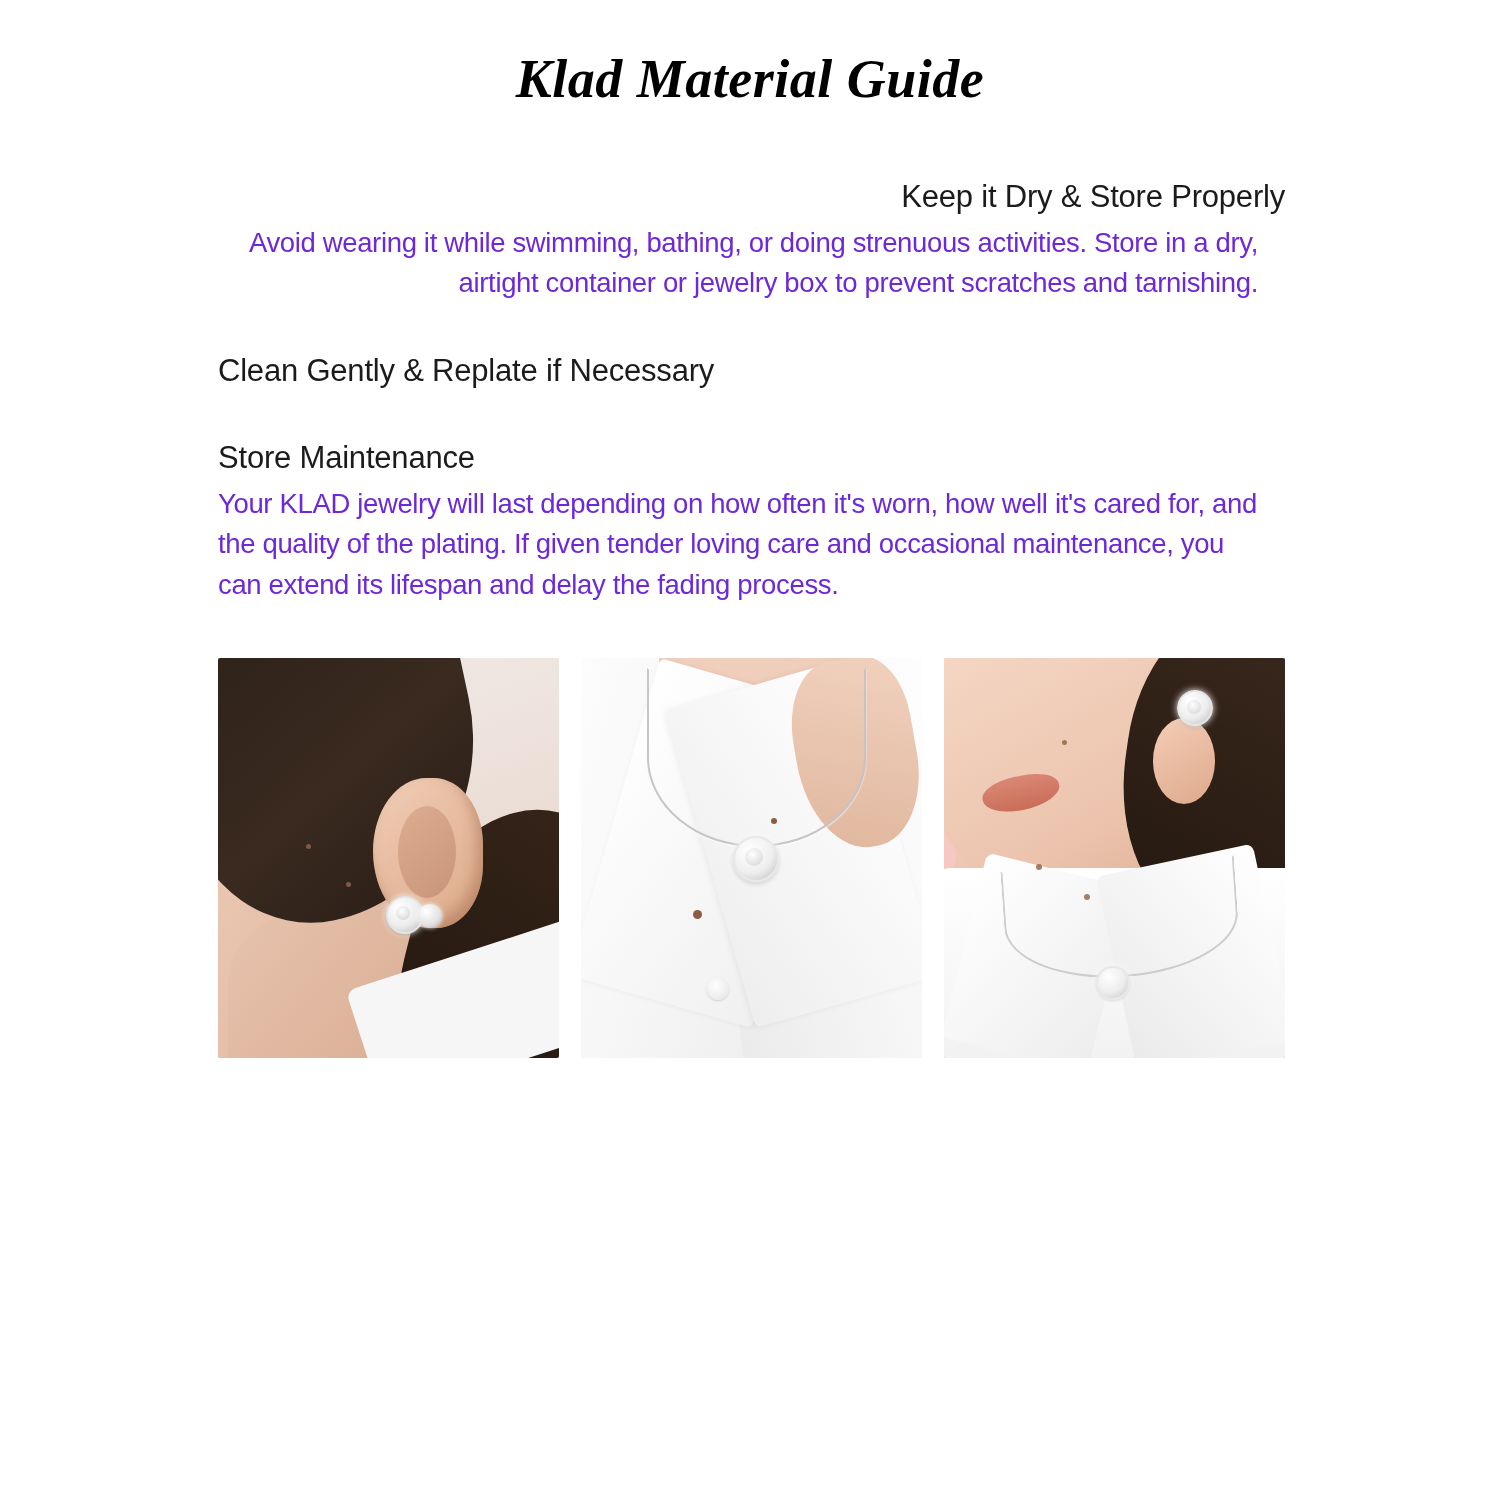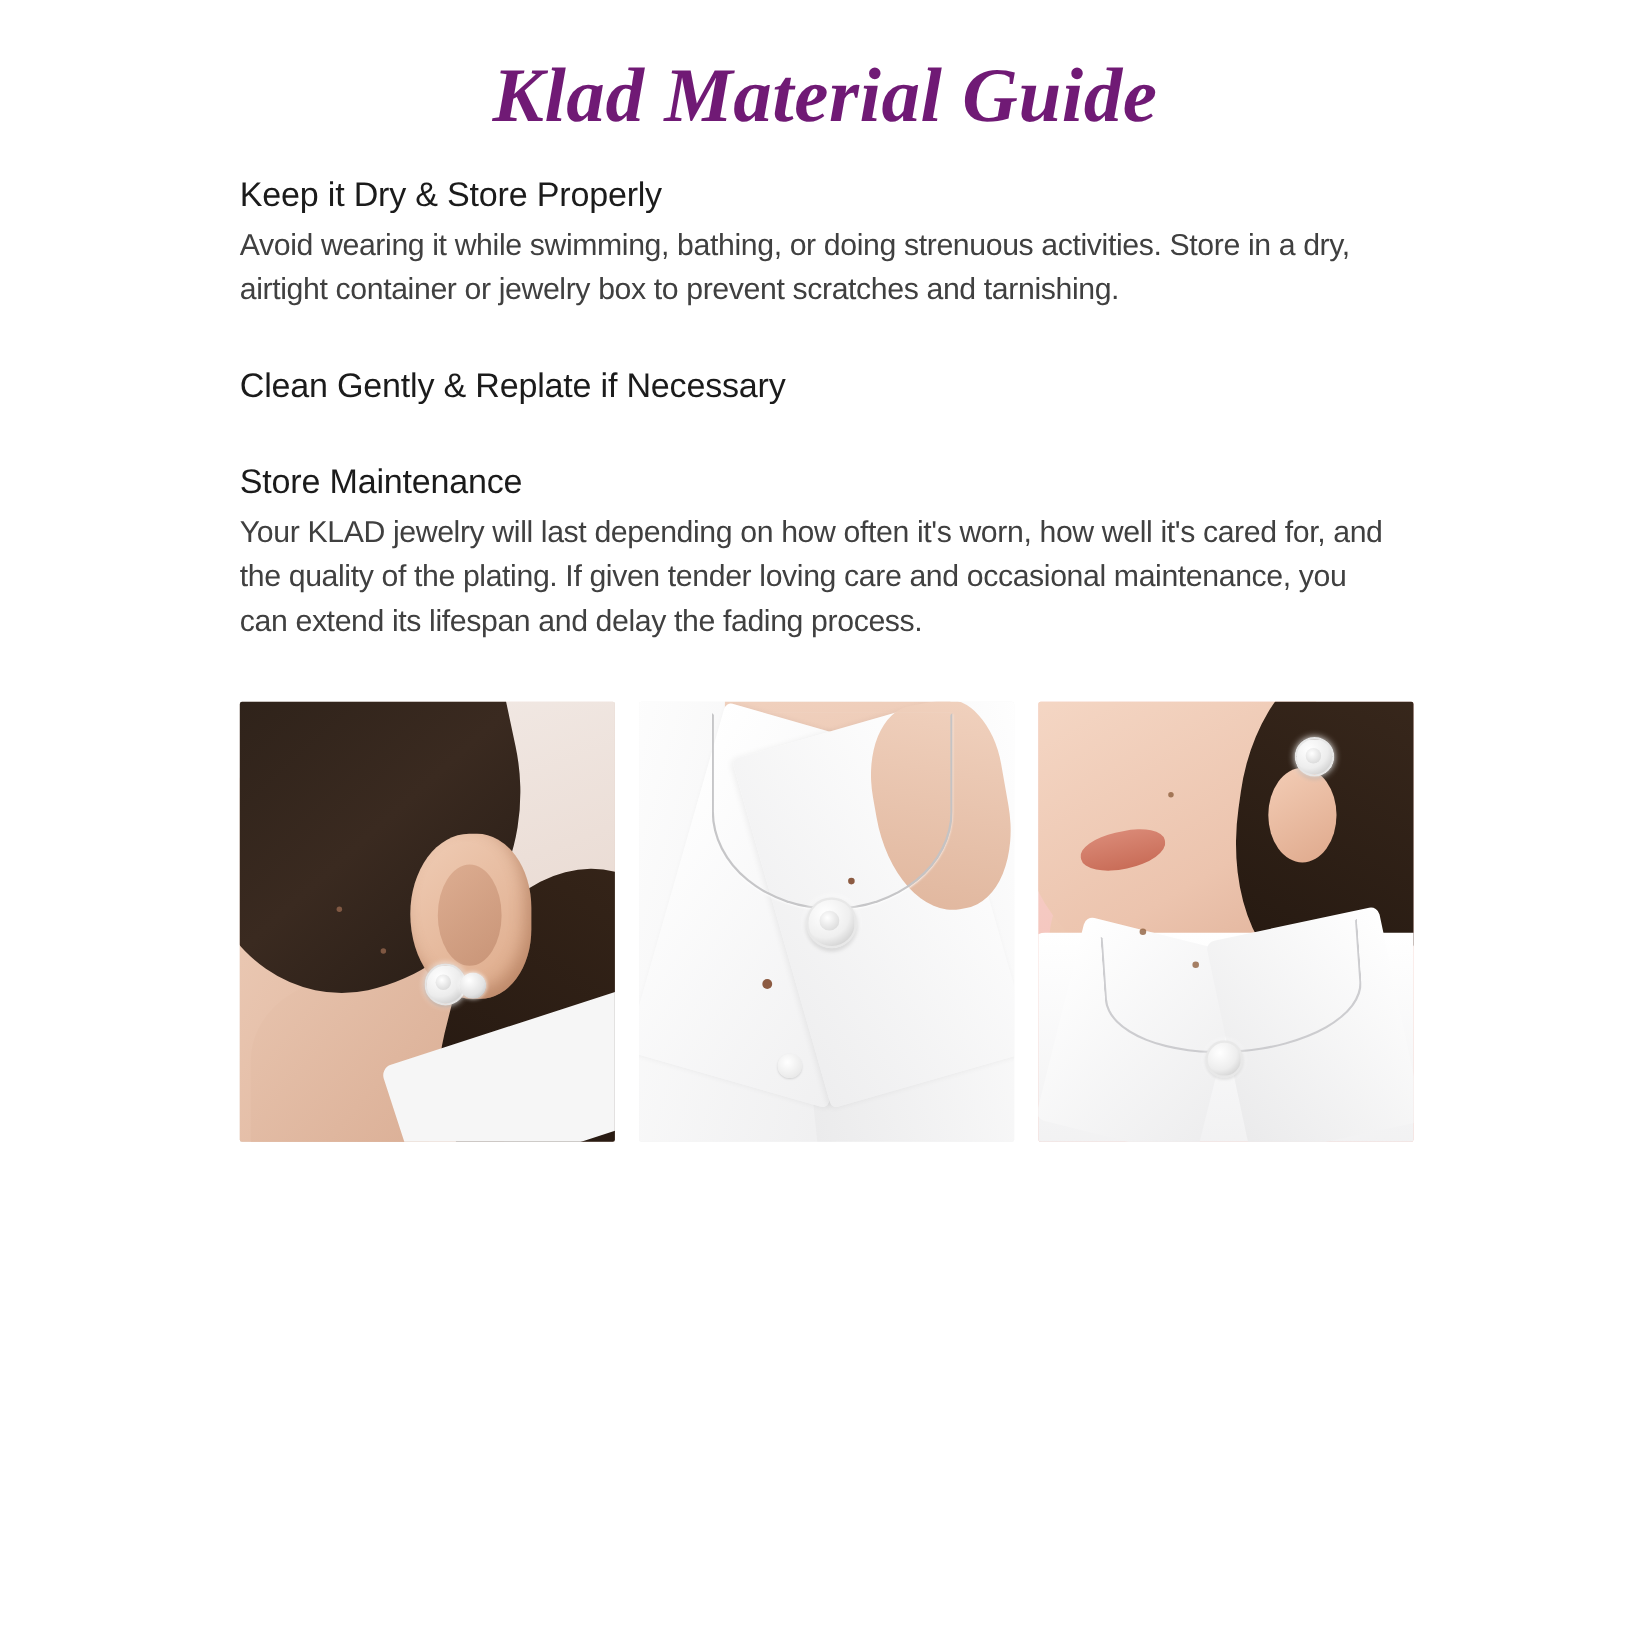--- a/index.html
+++ b/index.html
@@ -18,49 +18,50 @@
     position: relative;
     width: 1500px;
     height: 1500px;
     background: #ffffff;
     box-sizing: border-box;
   }
   .title {
     font-family: "Liberation Serif", serif;
     font-style: italic;
     font-weight: bold;
-    font-size: 70px;
+    font-size: 54px;
     text-align: center;
     letter-spacing: 0.5px;
     margin: 0;
     padding-top: 48px;
-    color: #701a75;
+    color: #000000;
   }
   .content {
     padding: 0 215px 0 218px;
     box-sizing: border-box;
   }
   .section {
     margin-top: 48px;
   }
   .section:first-of-type {
-    margin-top: 30px;
+    margin-top: 68px;
+    text-align: right;
   }
   .section-heading {
     font-size: 31px;
     font-weight: 400;
     color: #1b1b1b;
     margin: 0 0 6px 0;
     line-height: 1.25;
     letter-spacing: -0.2px;
   }
   .section-body {
     font-size: 27.5px;
     font-weight: 400;
-    color: #404040;
+    color: #6d28d9;
     margin: 0;
     line-height: 1.48;
     letter-spacing: -0.35px;
     max-width: 1040px;
   }
   .gallery {
     display: flex;
     gap: 22px;
     padding: 0 215px 0 218px;
     margin-top: 52px;

